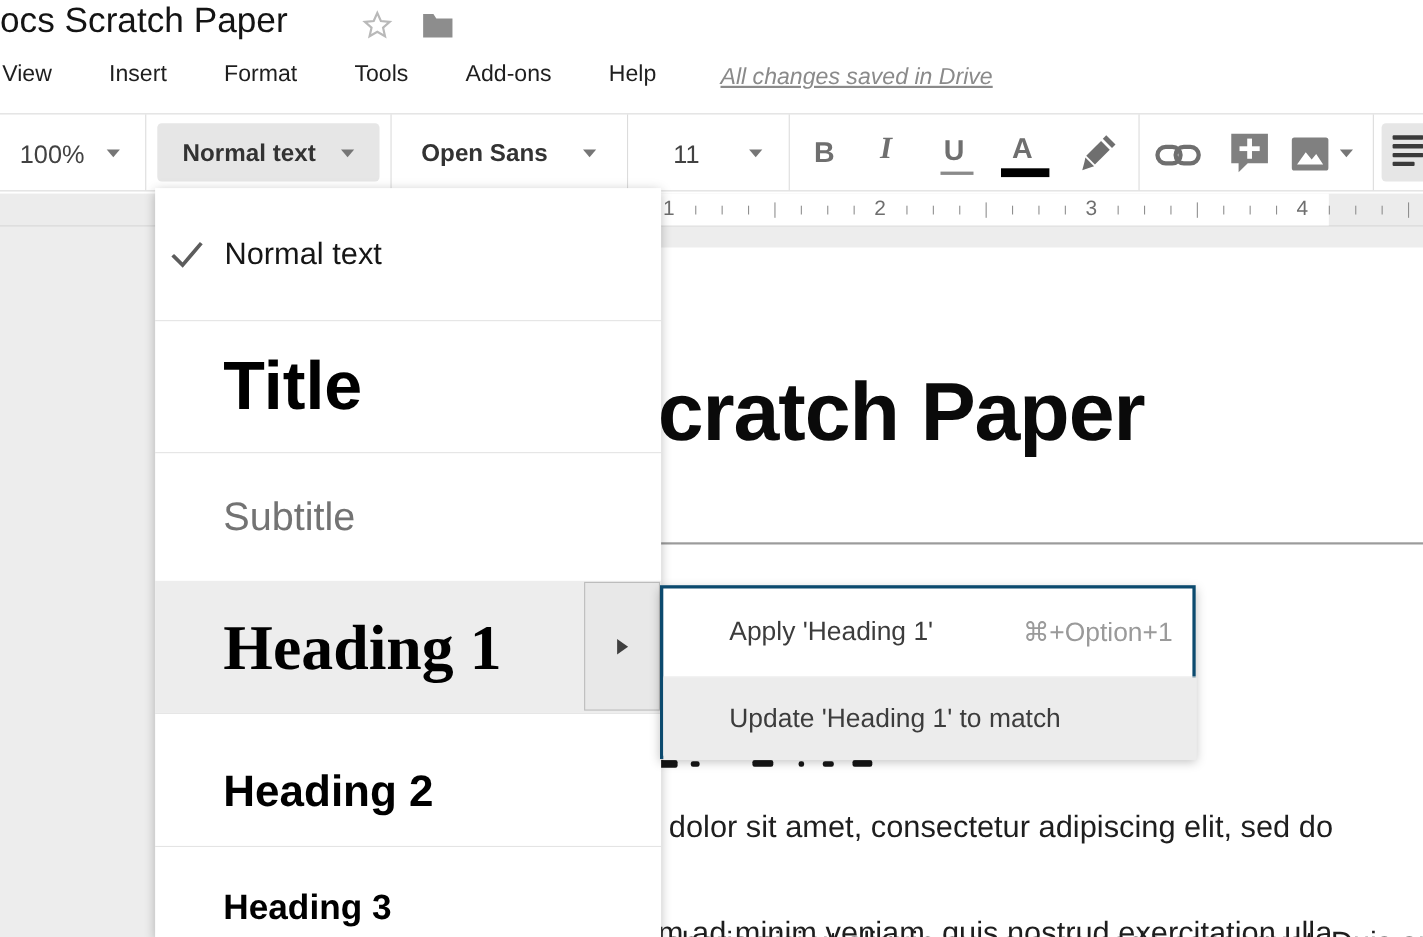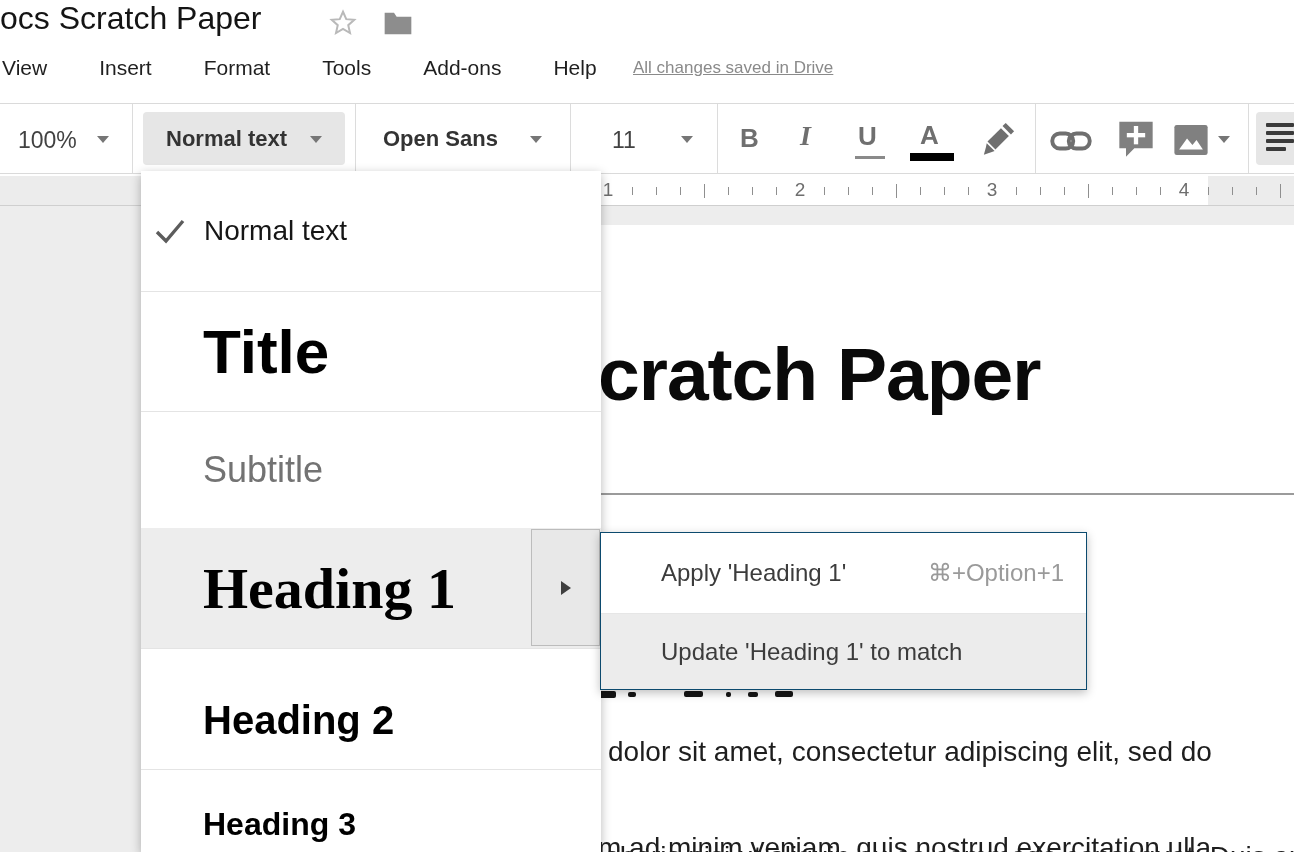--- a/index.html
+++ b/index.html
@@ -9,21 +9,21 @@
   .abs{position:absolute;}
 
   
   .doc-title{left:0;top:3;font-size:32px;color:#141414;white-space:nowrap;}
   .star-ico{left:328px;top:8px;}
   .folder-ico{left:382px;top:10px;}
 
   
   .menubar{left:2px;top:56px;display:flex;gap:52px;font-size:21px;color:#1f1f1f;align-items:center;}
   .menubar .mb-item{cursor:default;}
-  .save-status{left:633px;top:58px;font-size:17px;color:#8a8a8a;text-decoration:underline;white-space:nowrap;}
+  .save-status{left:655px;top:58px;font-size:21px;color:#8a8a8a;text-decoration:underline;white-space:nowrap;font-style:italic;}
 
   
   .toolbar{left:0;top:103px;width:1294px;height:71px;background:#fff;
            border-top:1px solid #dadada;border-bottom:1px solid #dadada;}
   .tb-sep{position:absolute;top:0;width:1px;height:69px;background:#dcdcdc;}
   .tb-text{position:absolute;font-size:23px;color:#424242;font-weight:500;white-space:nowrap;}
   .caret{position:absolute;width:0;height:0;border-left:6px solid transparent;
          border-right:6px solid transparent;border-top:7px solid #767676;}
   .chip{position:absolute;background:#e6e6e6;border-radius:4px;}
   .chip-label{position:absolute;font-size:22px;font-weight:600;color:#333;white-space:nowrap;}
@@ -73,21 +73,21 @@
   .lbl-h2{font-size:40px;font-weight:700;margin-left:62px;color:#000;margin-top:22px;}
   .lbl-h3{font-size:32px;font-weight:700;margin-left:62px;color:#000;}
   .h1-arrow-box{position:absolute;left:390px;top:1px;width:69px;height:117px;
                 background:#e8e8e8;border:1px solid #bcbcbc;display:flex;
                 align-items:center;justify-content:center;}
   .h1-arrow{width:0;height:0;border-top:7px solid transparent;
             border-bottom:7px solid transparent;border-left:10px solid #3f3f3f;}
 
   
   .submenu{left:600px;top:532px;width:487px;height:158px;background:#fff;
-           border:1px solid #0c4a6e;box-shadow:0 3px 9px rgba(0,0,0,.25);}
+           border:3px solid #0c4a6e;box-shadow:0 3px 9px rgba(0,0,0,.25);}
   .sub-item{position:absolute;left:0;width:485px;display:flex;align-items:center;}
   .sub-apply{top:0;height:80px;}
   .sub-update{top:81px;height:75px;background:#ececec;}
   .sub-div{position:absolute;left:0;top:80px;width:485px;height:1px;background:#e6e6e6;}
   .sub-label{font-size:24px;color:#3c3c3c;margin-left:60px;white-space:nowrap;}
   .sub-shortcut{font-size:24px;color:#9a9a9a;margin-left:auto;margin-right:22px;white-space:nowrap;}
 </style>
 </head>
 <body>
 

